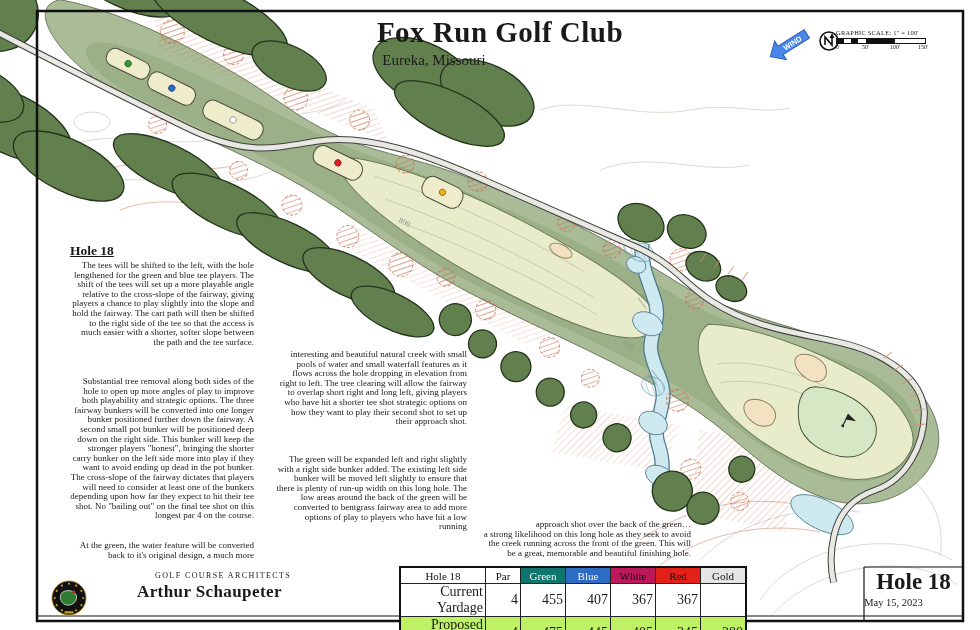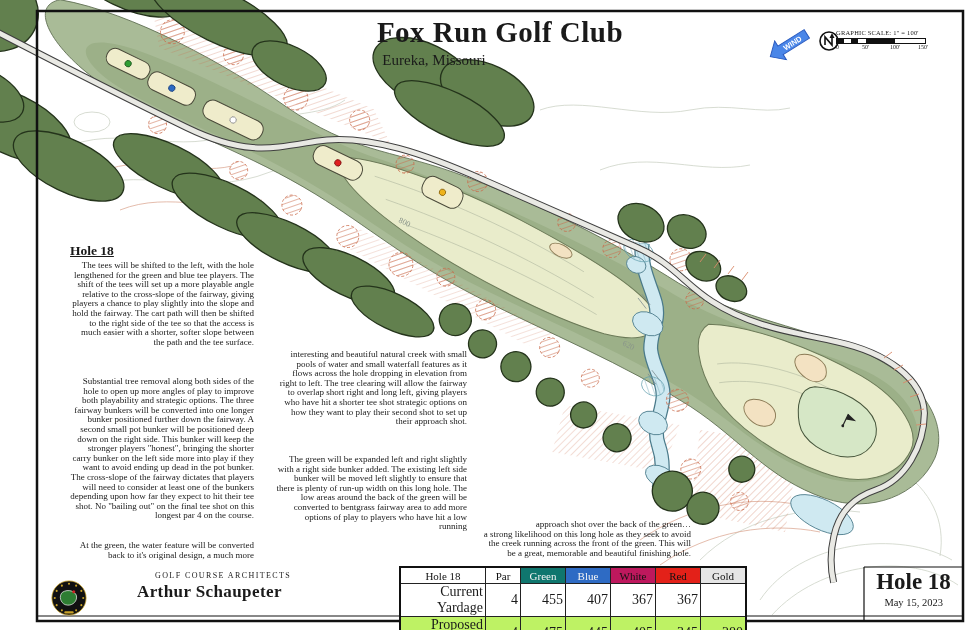--- a/index.html
+++ b/index.html
@@ -40,21 +40,21 @@
   #yardage td{height:12px;font-size:14px;text-align:right;}
   #yardage .c-label{width:80px;} #yardage .c-par{width:30px;} #yardage .c-t{width:40px;}
   #yardage tr.row-alt td{background:#bef264;}
   .th-light{color:#f5f5f5;} .th-dark{color:#111;}
   #yardage{border:2px solid #111;}
   
   #logo{left:50px;top:579px;width:38px;height:38px;}
   #architect-name{left:137px;top:582px;font-size:17px;font-weight:bold;letter-spacing:.4px;}
   #architect-sub{left:155px;top:571px;font-size:8px;letter-spacing:1.4px;}
   #sheet-hole{left:864px;top:569px;width:99px;text-align:center;font-size:23px;font-weight:bold;}
-  #sheet-date{left:844px;top:597px;width:99px;text-align:right;font-size:10.5px;}
+  #sheet-date{left:844px;top:597px;width:99px;text-align:center;font-size:10.5px;}
 </style>
 </head>
 <body>
 
 <svg class="abs" style="left:0;top:0" width="980" height="630" viewBox="0 0 980 630">
   <defs>
     <pattern id="redhatch" patternUnits="userSpaceOnUse" width="5" height="5" patternTransform="rotate(45)">
       <line x1="0" y1="0" x2="0" y2="5" stroke="#c96a4a" stroke-width="1"></line>
     </pattern>
     <pattern id="tealhatch" patternUnits="userSpaceOnUse" width="5" height="5" patternTransform="rotate(-45)">

